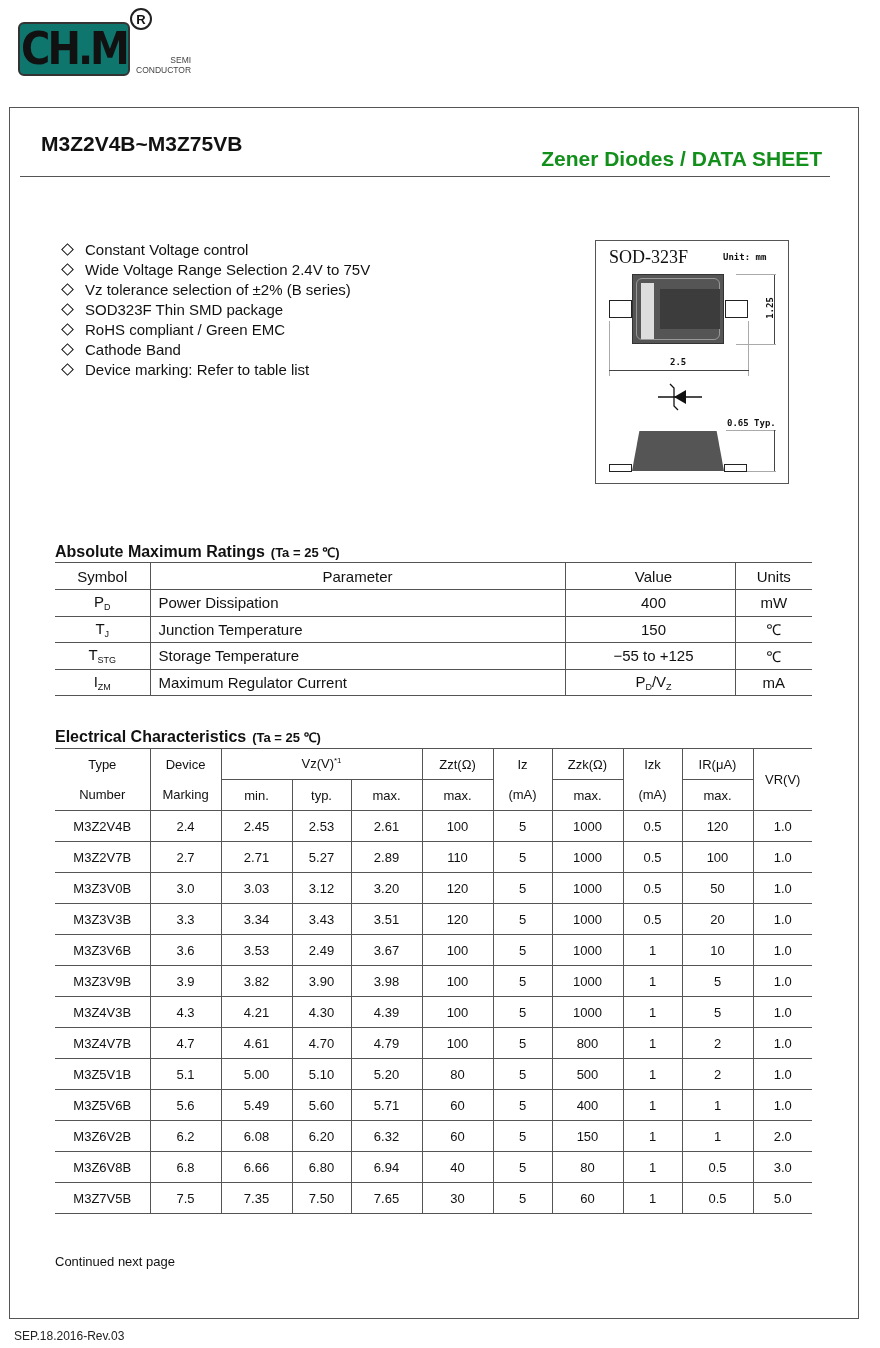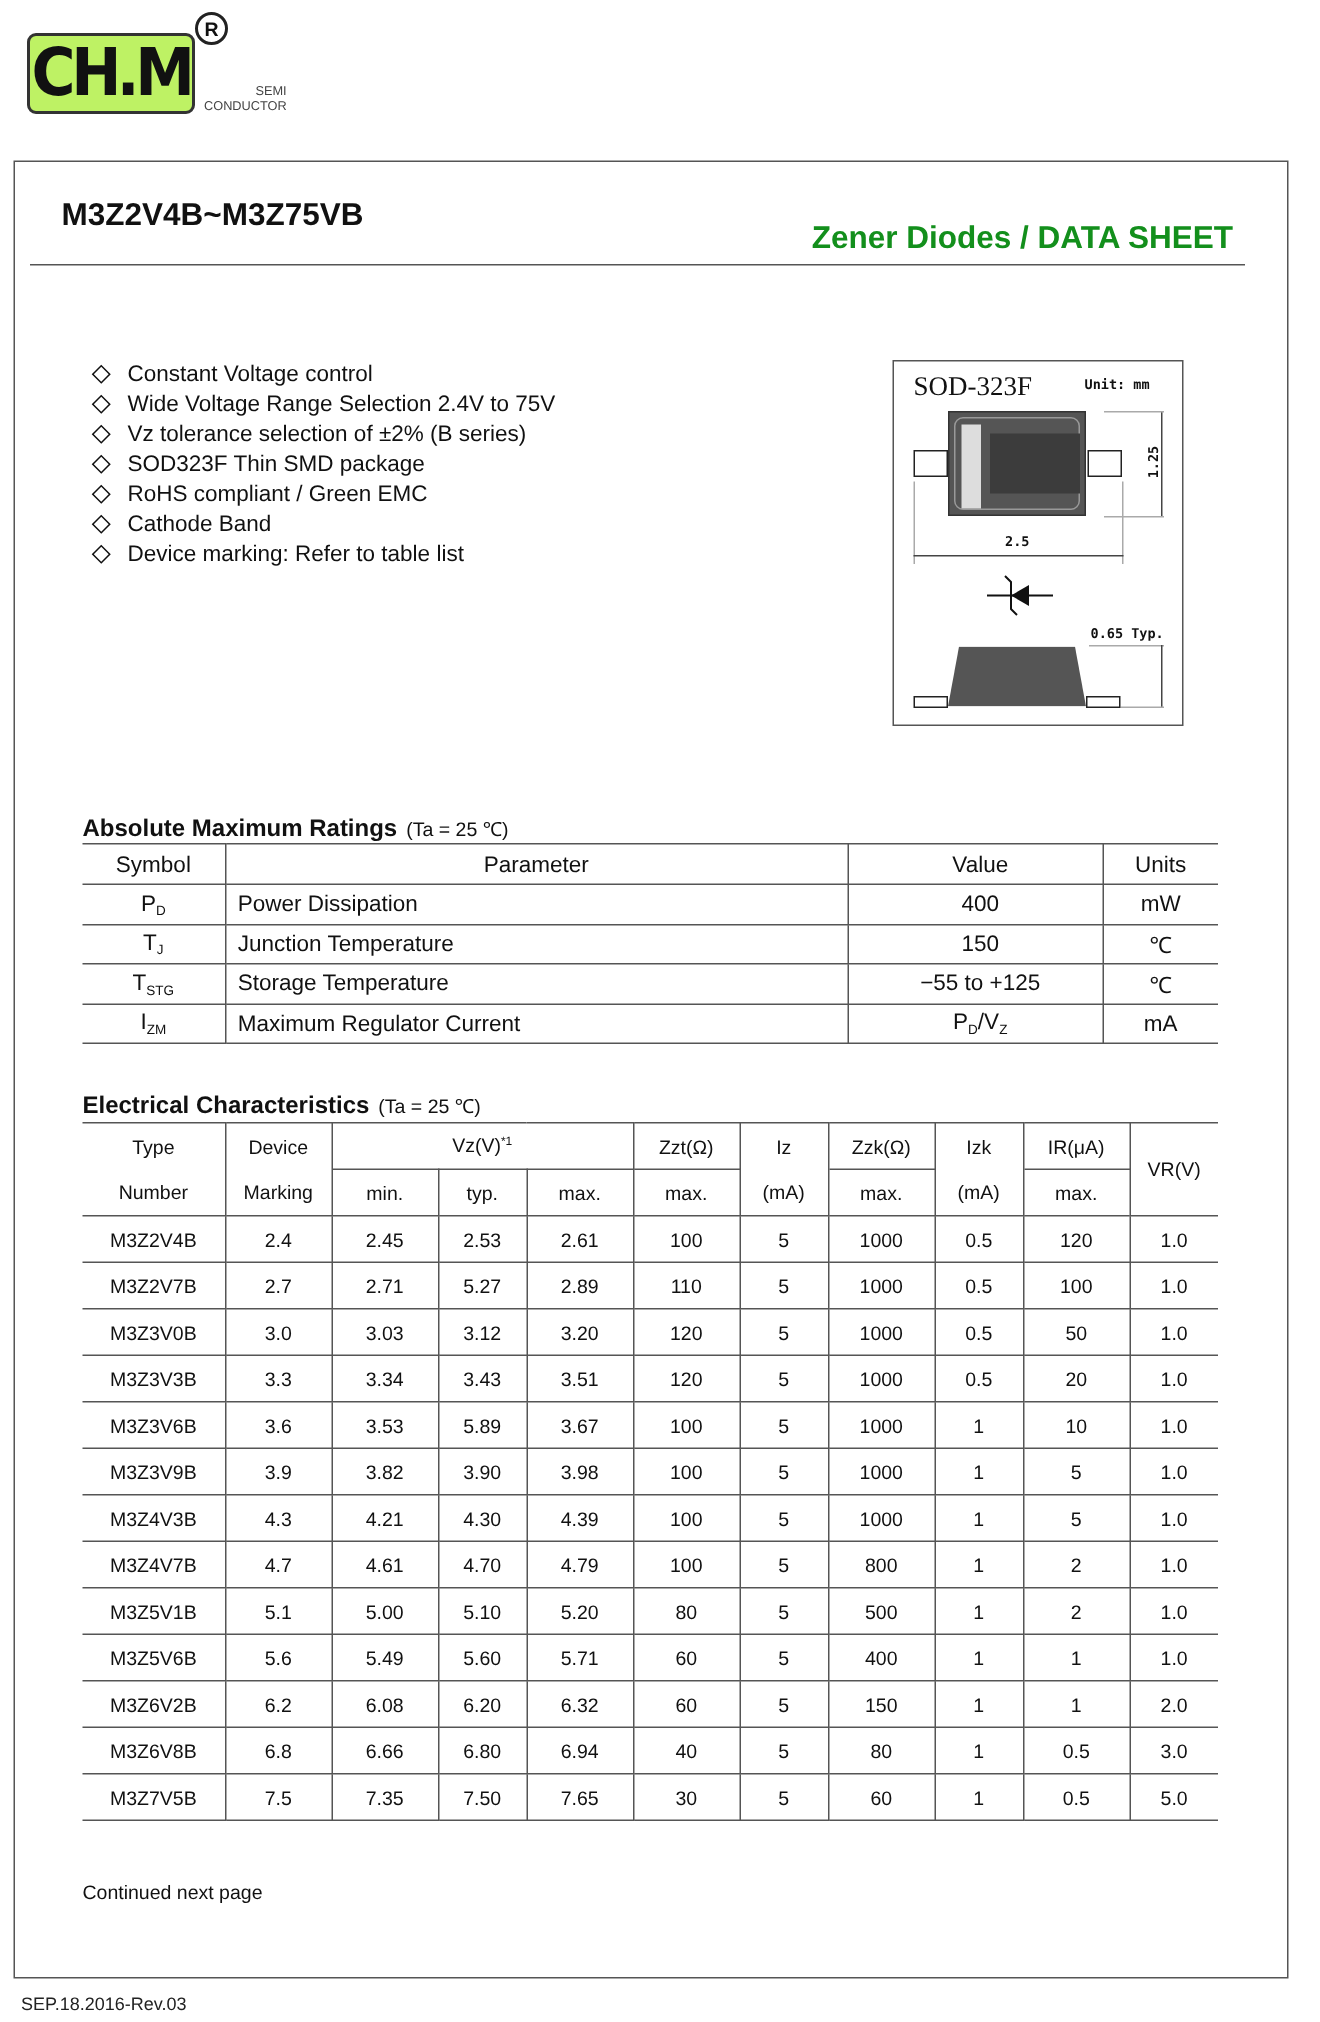--- a/index.html
+++ b/index.html
@@ -1,21 +1,21 @@
 <!DOCTYPE html>
 <html><head>
   <meta charset="utf-8">
   <style>
     * { box-sizing: border-box; margin: 0; padding: 0; }
     html, body { width: 880px; height: 1348px; background: #ffffff; overflow: hidden; }
     body { position: relative; font-family: "Liberation Sans", sans-serif; color: #111; }
 
     
     .logo { position: absolute; left: 18px; top: 22px; width: 112px; height: 54px;
-            border: 2px solid #333; border-radius: 6px; background: #bef264;
+            border: 2px solid #333; border-radius: 6px; background: #0f766e;
             display: flex; align-items: center; justify-content: center; }
     .logo-text { font-family: "DejaVu Sans", sans-serif; font-weight: bold; font-size: 40px;
                  letter-spacing: -3px; color: #111; transform: scaleY(1.1); line-height: 1; }
     .logo-reg { position: absolute; left: 130px; top: 8px; width: 22px; height: 22px;
                 border: 2px solid #222; border-radius: 50%; font-size: 13px; font-weight: bold;
                 display: flex; align-items: center; justify-content: center; }
     .logo-sub { position: absolute; left: 136px; top: 55px; font-size: 8.5px; color: #444; line-height: 10px; text-align: right; }
 
     
     .frame { position: absolute; left: 9px; top: 107px; width: 850px; height: 1212px; border: 1px solid #555; }
@@ -38,21 +38,21 @@
     .body-inner { position: absolute; left: 3px; top: 3px; right: 3px; bottom: 3px; border: 1px solid #999; border-radius: 6px; }
     .band { position: absolute; left: 8px; top: 8px; width: 13px; height: 56px; background: #ddd; }
     .mark { position: absolute; left: 27px; top: 14px; width: 60px; height: 40px; background: #3c3c3c; }
     .dim { position: absolute; font-family: "DejaVu Sans Mono", monospace; font-size: 9px; font-weight: bold; }
     .line { position: absolute; background: #444; }
     .body-side { position: absolute; left: 36px; top: 190px; width: 92px; height: 40px; background: #555;
                  clip-path: polygon(8% 0, 92% 0, 100% 100%, 0 100%); border-radius: 6px 6px 0 0; }
 
     
     .section-title { position: absolute; left: 55px; font-size: 16px; font-weight: bold; color: #111; }
-    .section-title .cond { font-size: 13px; font-weight: normal; margin-left: 6px; }
+    .section-title .cond { font-size: 13px; font-weight: bold; margin-left: 6px; }
 
     
     table { position: absolute; border-collapse: collapse; font-size: 14px; color: #111; }
     td, th { font-weight: normal; text-align: center; }
 
     .abs { left: 55px; top: 562px; width: 757px; }
     .abs td, .abs th { border-top: 1px solid #555; border-bottom: 1px solid #555; height: 26.5px; padding: 0 8px; }
     .abs th { height: 27px; font-size: 15px; }
     .abs td { font-size: 15px; }
     .abs .c1 { width: 95px; border-right: 1px solid #555; }
@@ -293,21 +293,21 @@
         <td>5</td>
         <td>1000</td>
         <td>0.5</td>
         <td>20</td>
         <td>1.0</td>
       </tr>
       <tr>
         <td>M3Z3V6B</td>
         <td>3.6</td>
         <td>3.53</td>
-        <td>5.89</td>
+        <td>2.49</td>
         <td>3.67</td>
         <td>100</td>
         <td>5</td>
         <td>1000</td>
         <td>1</td>
         <td>10</td>
         <td>1.0</td>
       </tr>
       <tr>
         <td>M3Z3V9B</td>

